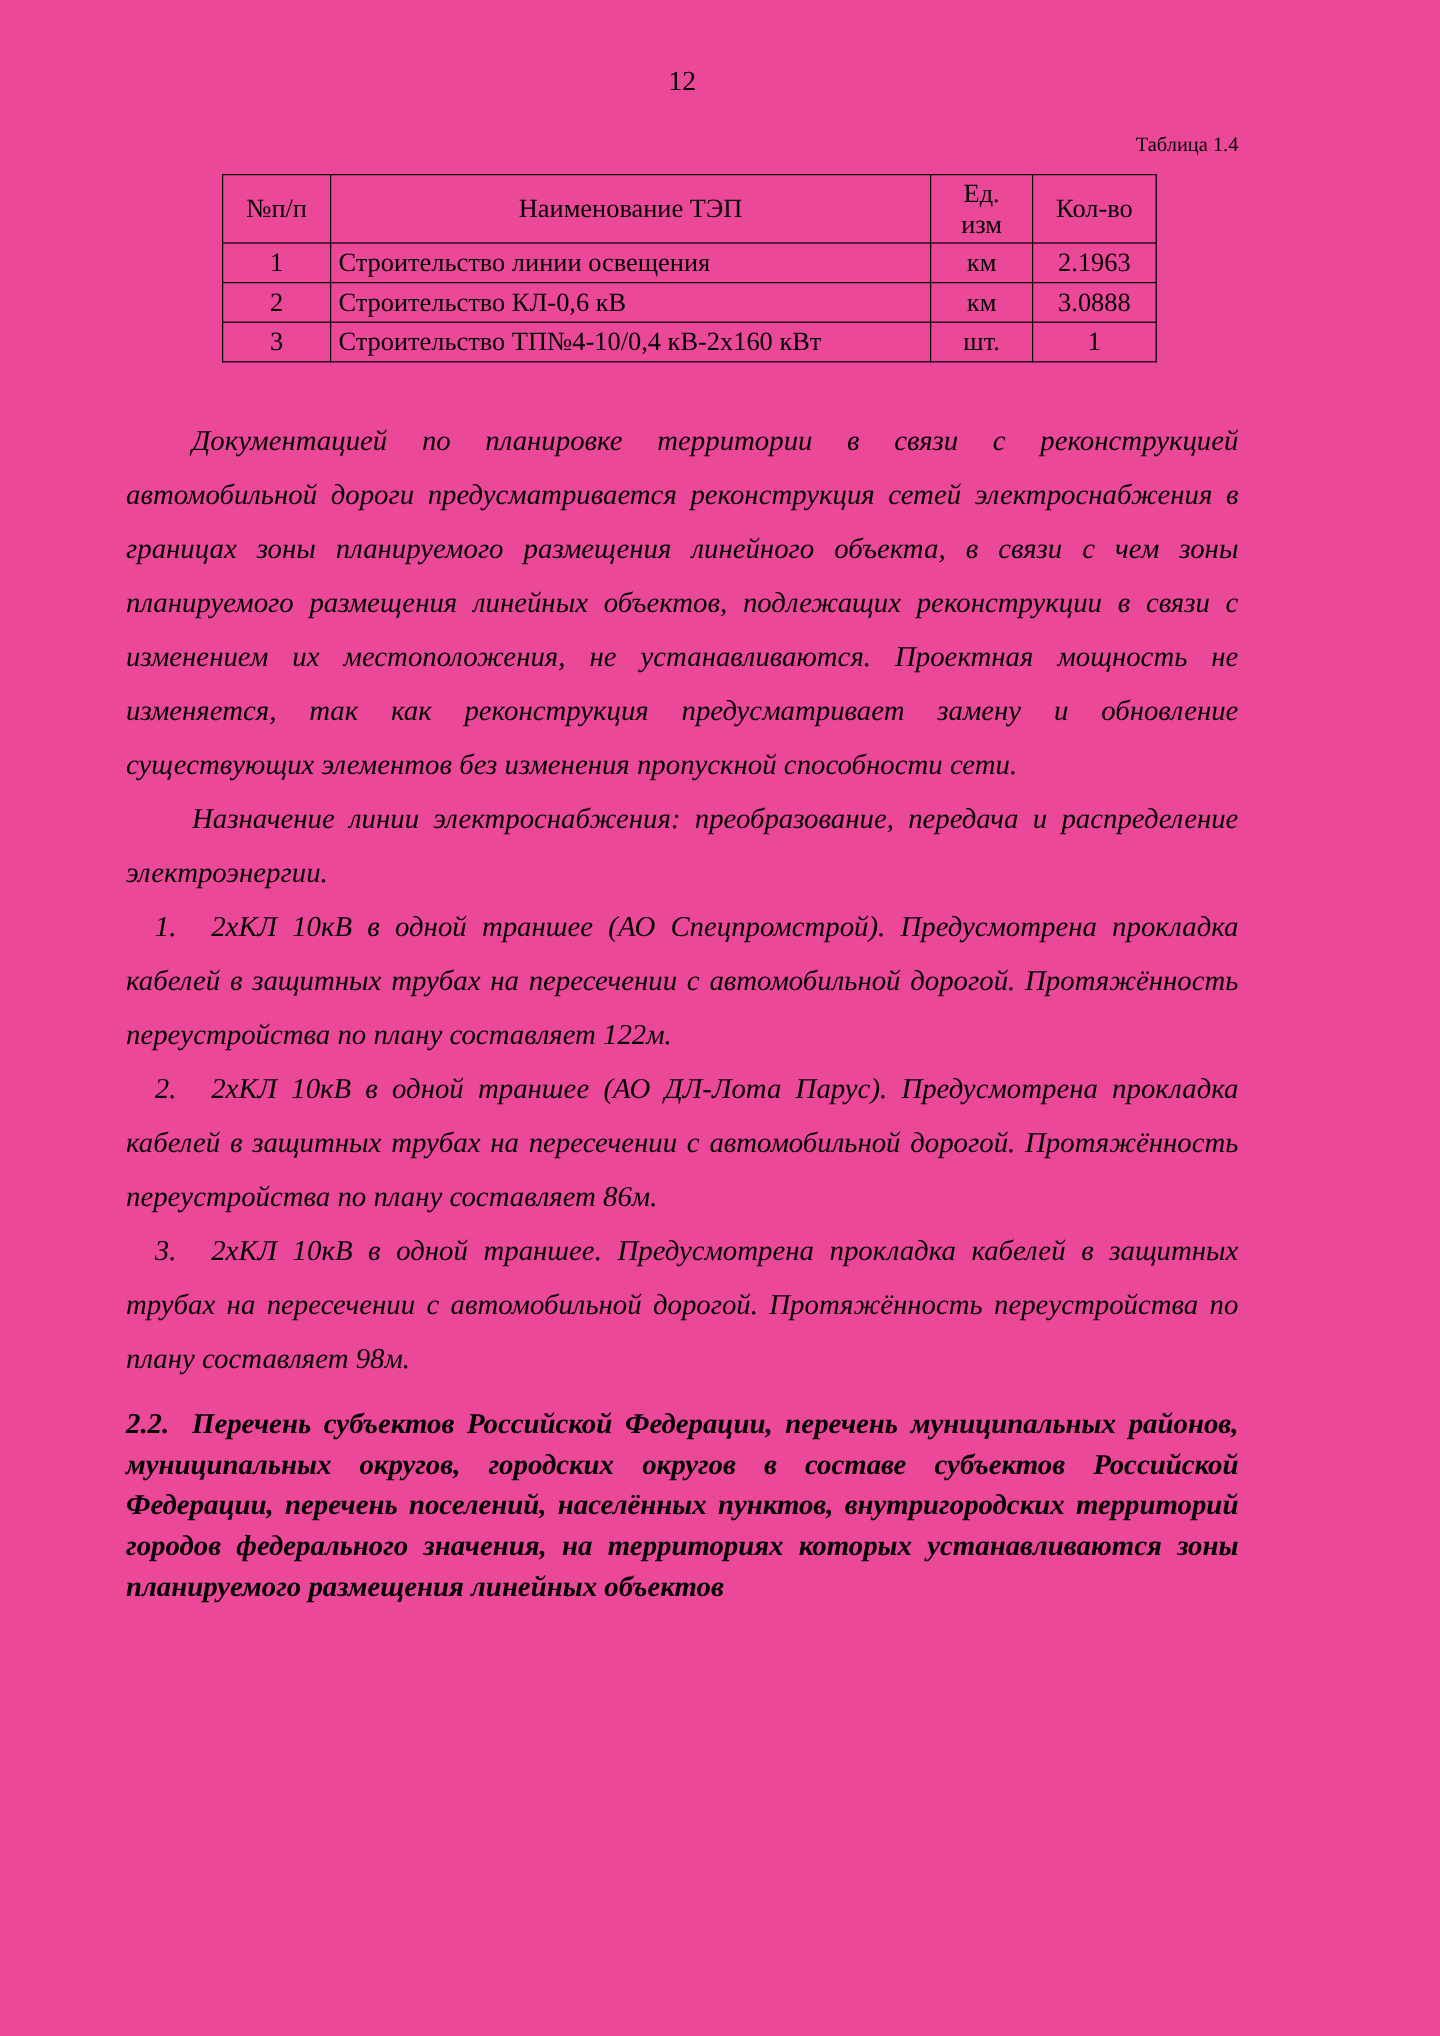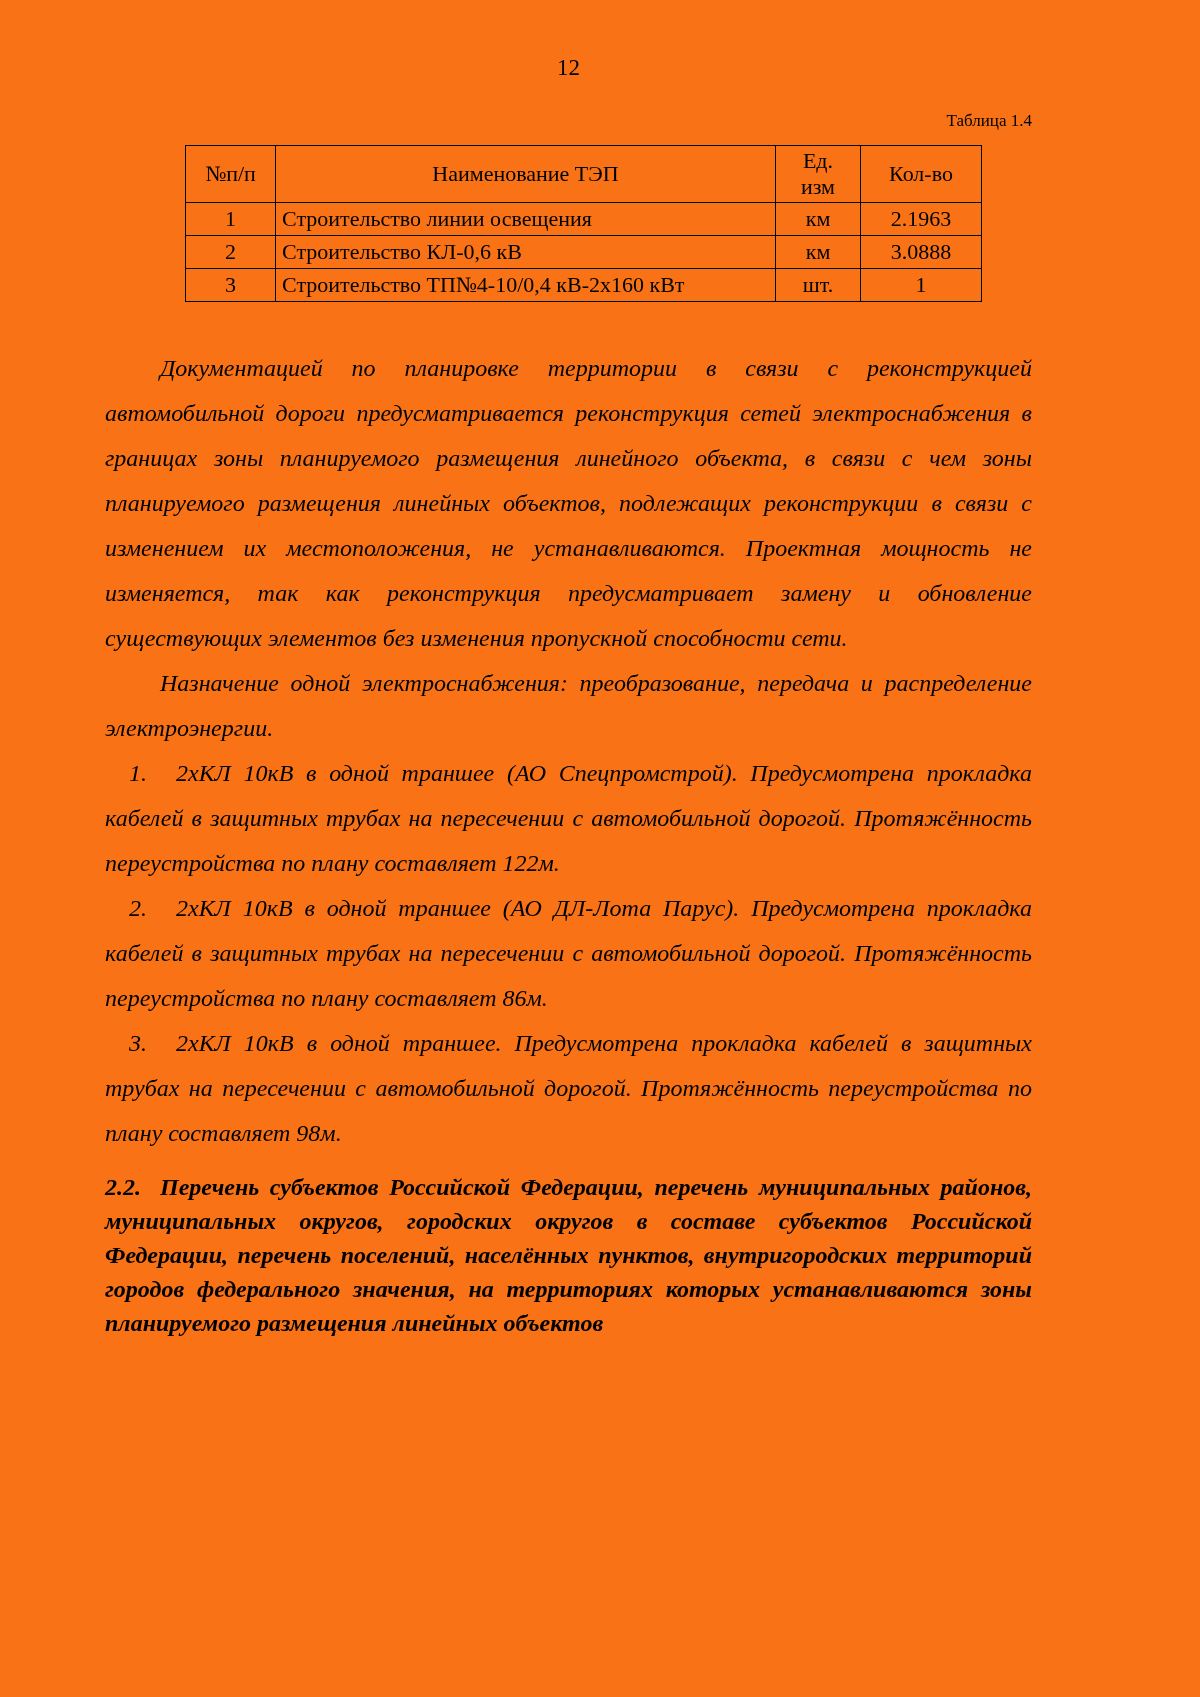--- a/index.html
+++ b/index.html
@@ -4,21 +4,21 @@
 <style>
   html, body {
     margin: 0;
     padding: 0;
     background: #ffffff;
   }
   .page {
     position: relative;
     width: 1200px;
     height: 1697px;
-    background: #f97316;
+    background: #ec4899;
     color: #000000;
     font-family: "Liberation Serif", "DejaVu Serif", serif;
     box-sizing: border-box;
     padding: 55px 168px 0 105px;
     overflow: hidden;
   }
   .page-number {
     text-align: center;
     font-size: 23px;
     margin-bottom: 30px;
@@ -40,21 +40,21 @@
     padding: 2px 6px;
     font-weight: normal;
     vertical-align: middle;
     box-sizing: border-box;
   }
   table.tep th { height: 52px; text-align: center; }
   table.tep td { height: 33px; }
   .col-num  { width: 90px;  text-align: center; }
   .col-name { width: 500px; text-align: left; }
   .col-unit { width: 85px;  text-align: center; }
-  .col-qty  { width: 121px; text-align: center; }
+  .col-qty  { width: 103px; text-align: center; }
   th.col-name { text-align: center; }
   .prewrap { white-space: pre-line; }
   .body-block { margin-top: 44px; font-style: italic; }
   p.body-par {
     margin: 0;
     font-size: 24px;
     line-height: 45px;
     text-align: justify;
   }
   p.indent { text-indent: 55px; }
@@ -114,21 +114,21 @@
         <td class="col-unit">шт.</td>
         <td class="col-qty">1</td>
       </tr>
     </tbody>
   </table>
 
   <div class="body-block">
 
     <p class="body-par indent">Документацией по планировке территории в связи с реконструкцией автомобильной дороги предусматривается реконструкция сетей электроснабжения в границах зоны планируемого размещения линейного объекта, в связи с чем зоны планируемого размещения линейных объектов, подлежащих реконструкции в связи с изменением их местоположения, не устанавливаются. Проектная мощность не изменяется, так как реконструкция предусматривает замену и обновление существующих элементов без изменения пропускной способности сети.</p>
 
-    <p class="body-par indent">Назначение одной электроснабжения: преобразование, передача и распределение электроэнергии.</p>
+    <p class="body-par indent">Назначение линии электроснабжения: преобразование, передача и распределение электроэнергии.</p>
 
     <p class="body-par list-par"><span class="li-marker">1.</span><span>2хКЛ 10кВ в одной траншее (АО Спецпромстрой). Предусмотрена прокладка кабелей в защитных трубах на пересечении с автомобильной дорогой. Протяжённость переустройства по плану составляет 122м.</span></p>
 
     <p class="body-par list-par"><span class="li-marker">2.</span><span>2хКЛ 10кВ в одной траншее (АО ДЛ-Лота Парус). Предусмотрена прокладка кабелей в защитных трубах на пересечении с автомобильной дорогой. Протяжённость переустройства по плану составляет 86м.</span></p>
 
     <p class="body-par list-par"><span class="li-marker">3.</span><span>2хКЛ 10кВ в одной траншее. Предусмотрена прокладка кабелей в защитных трубах на пересечении с автомобильной дорогой. Протяжённость переустройства по плану составляет 98м.</span></p>
 
     <h2 class="section-heading"><span class="sec-num">2.2.</span><span>Перечень субъектов Российской Федерации, перечень муниципальных районов, муниципальных округов, городских округов в составе субъектов Российской Федерации, перечень поселений, населённых пунктов, внутригородских территорий городов федерального значения, на территориях которых устанавливаются зоны планируемого размещения линейных объектов</span></h2>
 
 

